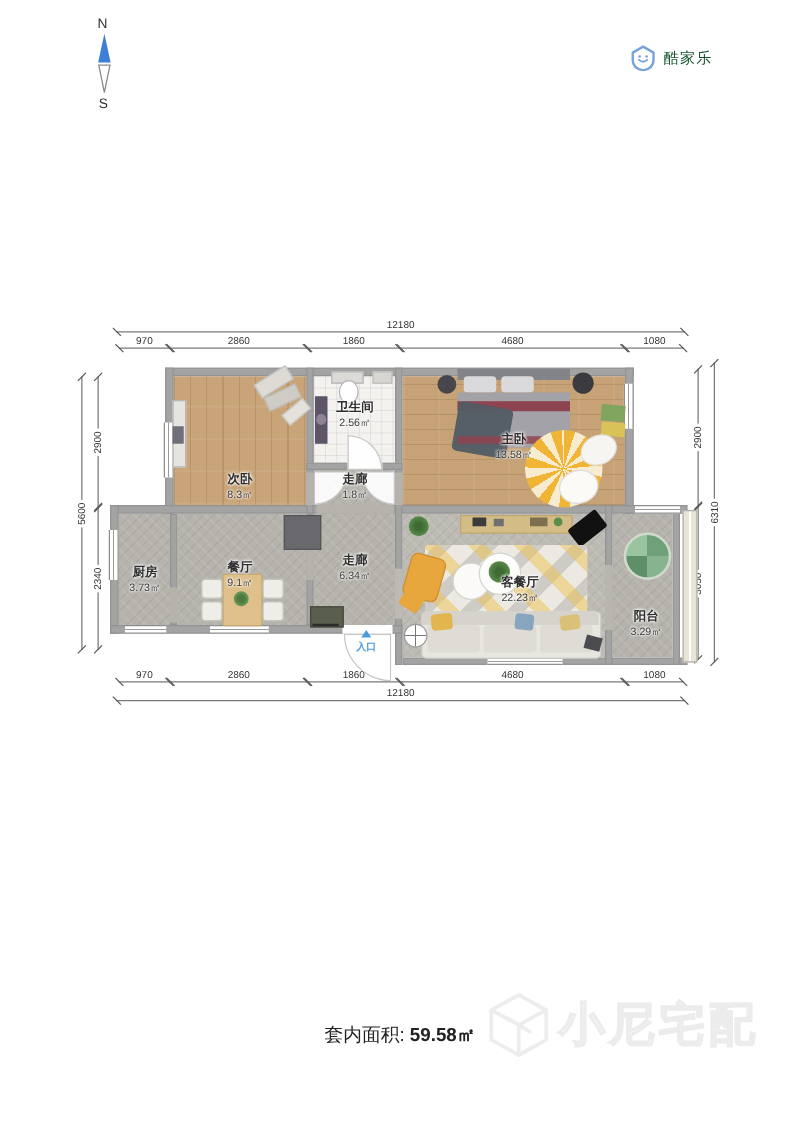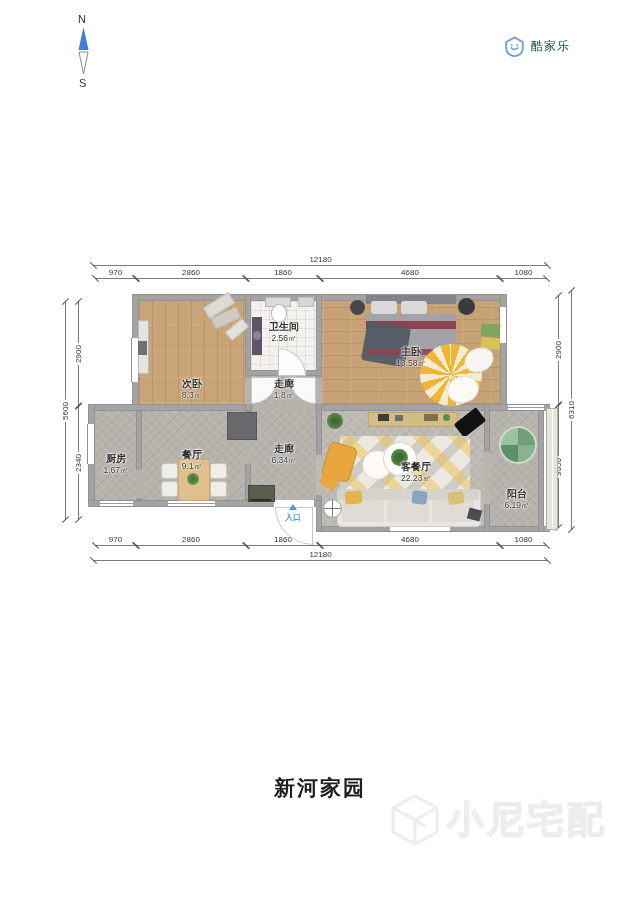--- a/index.html
+++ b/index.html
@@ -198,37 +198,37 @@
   <div class="rlabel" style="left:284px;top:377px;">
     <span class="rname">走廊</span>
     <span class="rarea">1.8㎡</span>
   </div>
   <div class="rlabel" style="left:411px;top:345px;">
     <span class="rname">主卧</span>
     <span class="rarea">13.58㎡</span>
   </div>
   <div class="rlabel" style="left:116px;top:452px;">
     <span class="rname">厨房</span>
-    <span class="rarea">1.67㎡</span>
+    <span class="rarea">3.73㎡</span>
   </div>
   <div class="rlabel" style="left:192px;top:448px;">
     <span class="rname">餐厅</span>
     <span class="rarea">9.1㎡</span>
   </div>
   <div class="rlabel" style="left:284px;top:442px;">
     <span class="rname">走廊</span>
     <span class="rarea">6.34㎡</span>
   </div>
   <div class="rlabel" style="left:416px;top:460px;">
     <span class="rname">客餐厅</span>
     <span class="rarea">22.23㎡</span>
   </div>
   <div class="rlabel" style="left:517px;top:487px;">
     <span class="rname">阳台</span>
-    <span class="rarea">6.19㎡</span>
+    <span class="rarea">3.29㎡</span>
   </div>
 
   <div class="seg" style="left:93px;top:265px;width:455px;">
       <span class="lbl">12180</span>
     </div>
   <div class="seg" style="left:95px;top:278px;width:41px;">
       <span class="lbl">970</span>
     </div>
   <div class="seg" style="left:136px;top:278px;width:110px;">
       <span class="lbl">2860</span>
@@ -282,15 +282,18 @@
       <span class="lblv">6310</span>
     </div>
 
   <div class="watermark" style="left:391px;top:794px;">
     <svg width="48" height="52" viewBox="0 0 48 52">
       <polygon points="24,2 46,14 46,38 24,50 2,38 2,14" fill="none" stroke="#ededed" stroke-width="3"></polygon>
       <path d="M24 26 L2 14 M24 26 L46 14 M24 26 L24 50 M14 20 L34 32" fill="none" stroke="#ededed" stroke-width="3"></path>
     </svg>
     <span class="wm-text">小尼宅配</span>
   </div>
-  <div class="title" style="top:774px;">新河家园</div>
+  <div class="subarea" style="top:819px;">
+    <span>套内面积:</span>
+    <span style="font-weight:bold;">59.58㎡</span>
+  </div>
 
 </div>
 
 </body></html>

